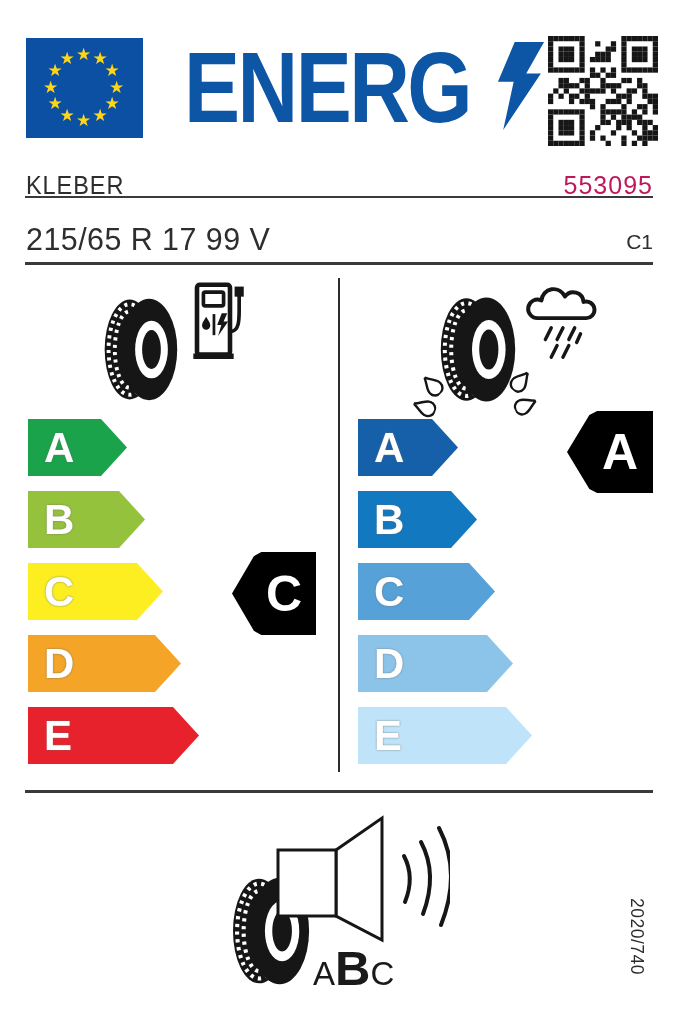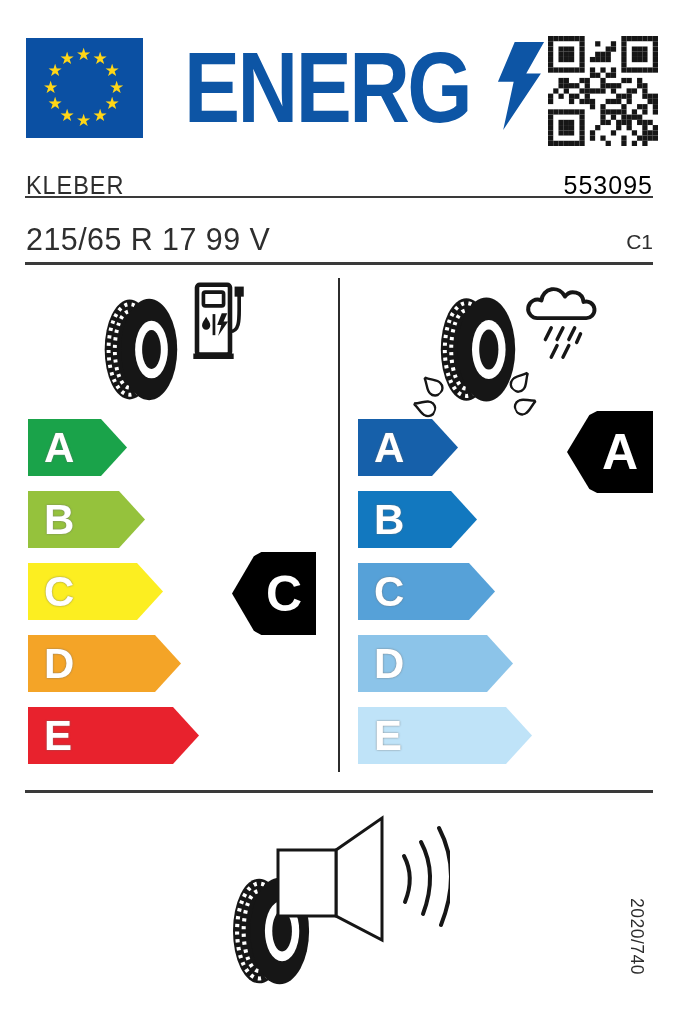--- a/index.html
+++ b/index.html
@@ -11,21 +11,21 @@
   #eu-flag{left:26px;top:38px;width:117px;height:100px;}
   .star{position:absolute;font-size:17px;line-height:17px;}
   #energ{left:184px;top:30px;font-size:100px;font-weight:900;letter-spacing:-3px;
          transform:scaleX(.84);transform-origin:left top;white-space:nowrap;}
   #bolt{left:497px;top:42px;width:48px;height:88px;}
   #qr{left:548px;top:36px;width:110px;height:110px;}
 
   
   #brand{left:26px;top:171px;font-size:25px;letter-spacing:1px;color:#2d2d2d;
          transform:scaleX(.94);transform-origin:left top;}
-  #artnum{right:27px;top:171px;font-size:25px;color:#000000;letter-spacing:1px;}
+  #artnum{right:27px;top:171px;font-size:25px;color:#be185d;letter-spacing:1px;}
   .hline{left:25px;width:628px;background:#3a3a3a;}
   #line1{top:196px;height:2px;}
   #size{left:26px;top:221px;font-size:32px;color:#2e2e2e;letter-spacing:.5px;
         transform:scaleX(.95);transform-origin:left top;}
   #tclass{right:27px;top:230px;font-size:21px;color:#2e2e2e;}
   #line2{top:262px;height:3px;}
   #vline{left:338px;top:278px;width:2px;height:494px;background:#2c2c2c;}
   #line3{top:790px;height:3px;}
 
   
@@ -404,15 +404,18 @@
     <polygon points="64,38 110,6 110,128 64,104" fill="#fff" stroke="#161616" stroke-width="3"></polygon>
     <rect x="6" y="38" width="58" height="66" fill="#fff" stroke="#161616" stroke-width="3"></rect>
   </svg>
   <svg id="waves" class="abs" viewBox="0 0 56 106">
     <g stroke="#161616" stroke-width="4" fill="none" stroke-linecap="round">
       <path d="M10,32 q11,21 1,46"></path>
       <path d="M27,18 q17,32 2,72"></path>
       <path d="M45,4 q23,44 2,97"></path>
     </g>
   </svg>
+  <div id="noise-classes" class="abs">
+    <span class="nc">A</span><span class="nc sel">B</span><span class="nc">C</span>
+  </div>
 
   <div id="reg" class="abs">2020/740</div>
 </div>
 
 </body></html>

